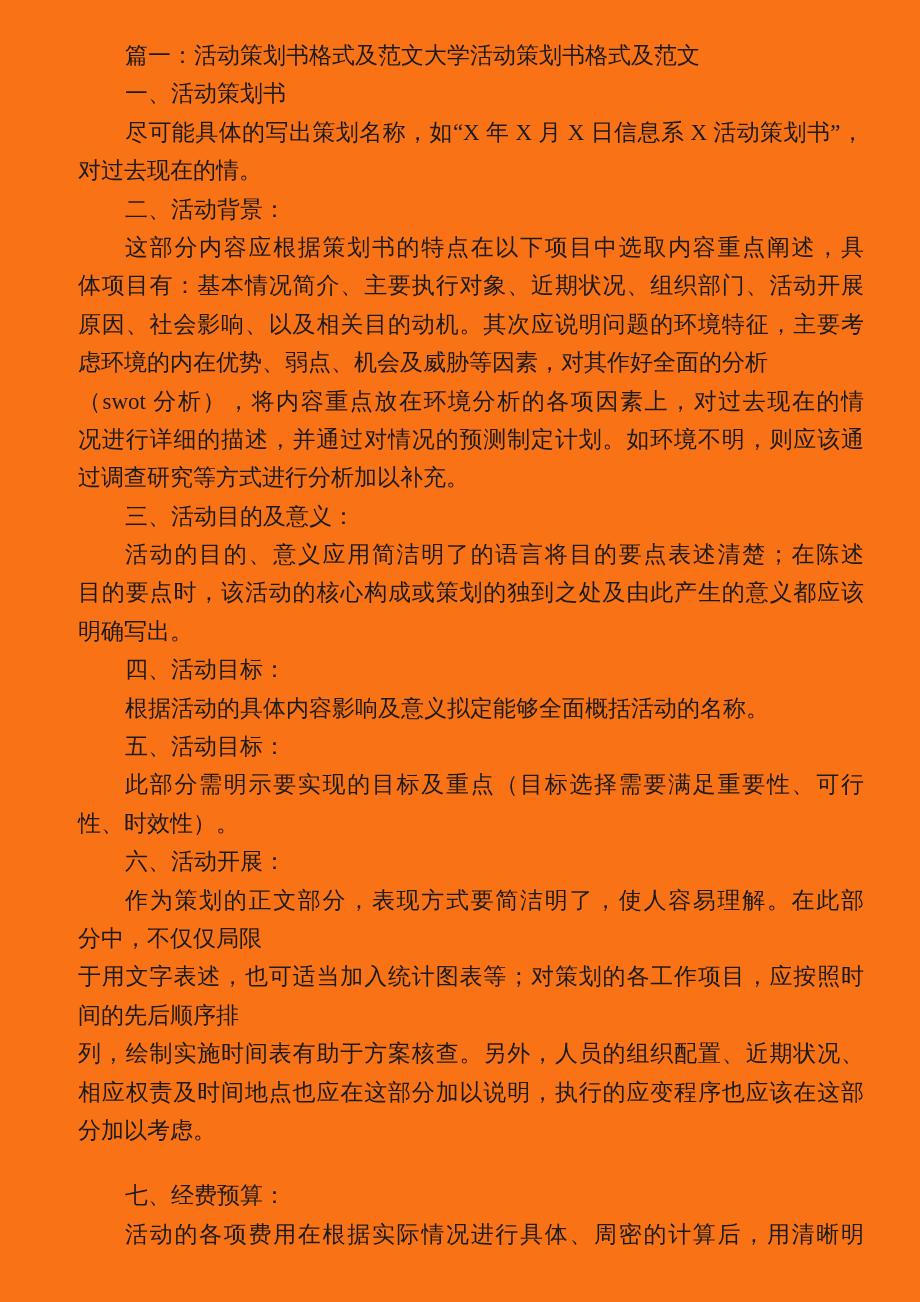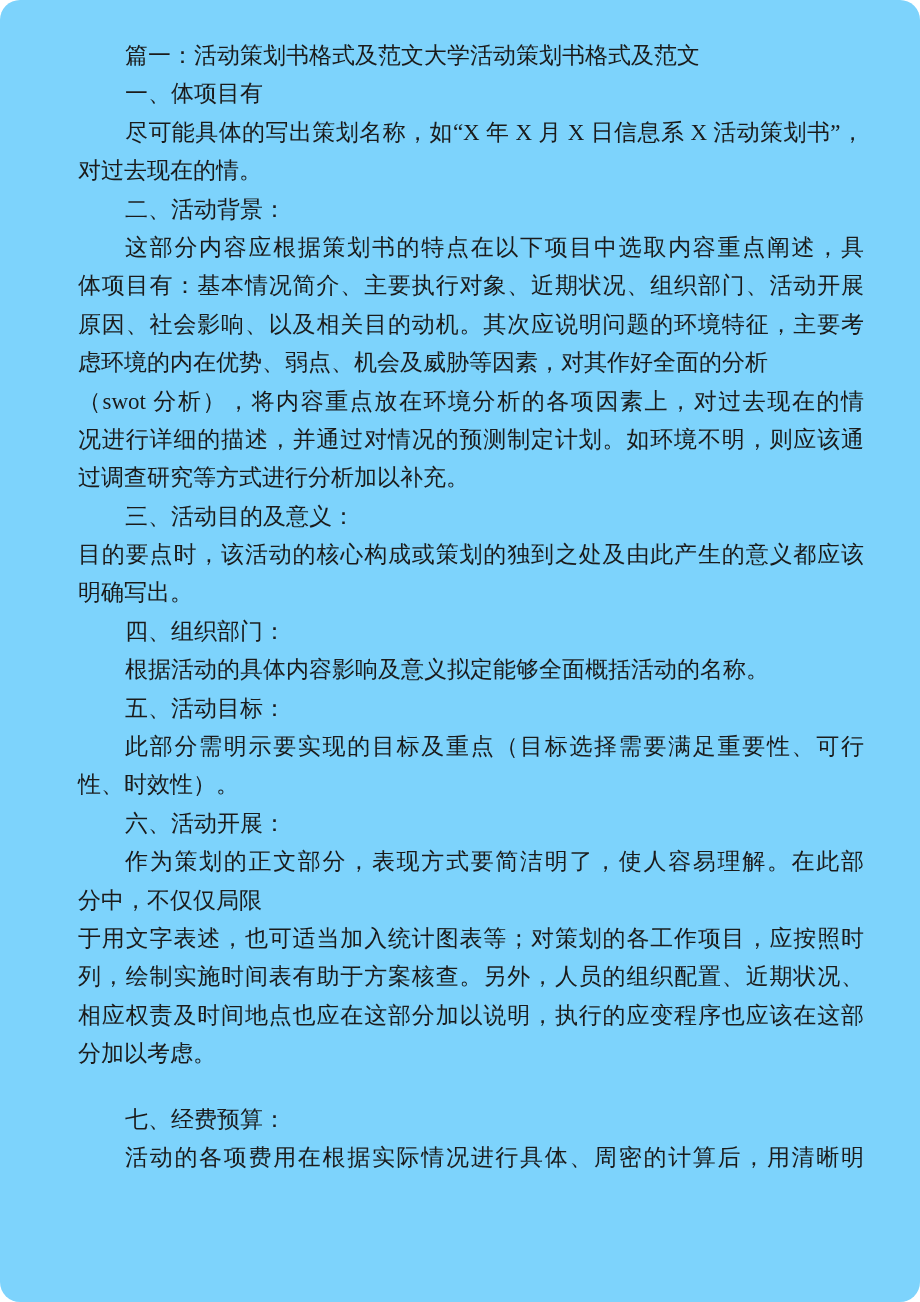--- a/index.html
+++ b/index.html
@@ -41,45 +41,47 @@
   .doc-line.indent {
     text-indent: 47px;
   }
   .doc-line.gap {
     margin-top: 27px;
   }
 </style>
 </head>
 <body>
 
-<div class="page" style="background: #7dd3fc; color: rgb(27, 27, 27); border-radius: 20px;">
+<div class="page" style="background: #f97316; color: rgb(27, 27, 27);">
   <div class="text-block" id="text-block">
       <div class="doc-line indent">篇一：活动策划书格式及范文大学活动策划书格式及范文</div>
-      <div class="doc-line indent">一、体项目有</div>
+      <div class="doc-line indent">一、活动策划书</div>
       <div class="doc-line indent fill">尽可能具体的写出策划名称，如“X 年 X 月 X 日信息系 X 活动策划书”，</div>
       <div class="doc-line">对过去现在的情。</div>
       <div class="doc-line indent">二、活动背景：</div>
       <div class="doc-line indent fill">这部分内容应根据策划书的特点在以下项目中选取内容重点阐述，具</div>
       <div class="doc-line fill">体项目有：基本情况简介、主要执行对象、近期状况、组织部门、活动开展</div>
       <div class="doc-line fill">原因、社会影响、以及相关目的动机。其次应说明问题的环境特征，主要考</div>
       <div class="doc-line">虑环境的内在优势、弱点、机会及威胁等因素，对其作好全面的分析</div>
       <div class="doc-line fill">（swot 分析），将内容重点放在环境分析的各项因素上，对过去现在的情</div>
       <div class="doc-line fill">况进行详细的描述，并通过对情况的预测制定计划。如环境不明，则应该通</div>
       <div class="doc-line">过调查研究等方式进行分析加以补充。</div>
       <div class="doc-line indent">三、活动目的及意义：</div>
+      <div class="doc-line indent fill">活动的目的、意义应用简洁明了的语言将目的要点表述清楚；在陈述</div>
       <div class="doc-line fill">目的要点时，该活动的核心构成或策划的独到之处及由此产生的意义都应该</div>
       <div class="doc-line">明确写出。</div>
-      <div class="doc-line indent">四、组织部门：</div>
+      <div class="doc-line indent">四、活动目标：</div>
       <div class="doc-line indent">根据活动的具体内容影响及意义拟定能够全面概括活动的名称。</div>
       <div class="doc-line indent">五、活动目标：</div>
       <div class="doc-line indent fill">此部分需明示要实现的目标及重点（目标选择需要满足重要性、可行</div>
       <div class="doc-line">性、时效性）。</div>
       <div class="doc-line indent">六、活动开展：</div>
       <div class="doc-line indent fill">作为策划的正文部分，表现方式要简洁明了，使人容易理解。在此部</div>
       <div class="doc-line">分中，不仅仅局限</div>
       <div class="doc-line fill">于用文字表述，也可适当加入统计图表等；对策划的各工作项目，应按照时</div>
+      <div class="doc-line">间的先后顺序排</div>
       <div class="doc-line fill">列，绘制实施时间表有助于方案核查。另外，人员的组织配置、近期状况、</div>
       <div class="doc-line fill">相应权责及时间地点也应在这部分加以说明，执行的应变程序也应该在这部</div>
       <div class="doc-line">分加以考虑。</div>
       <div class="doc-line indent gap">七、经费预算：</div>
       <div class="doc-line indent fill">活动的各项费用在根据实际情况进行具体、周密的计算后，用清晰明</div>
     </div>
 </div>
 
 </body></html>

